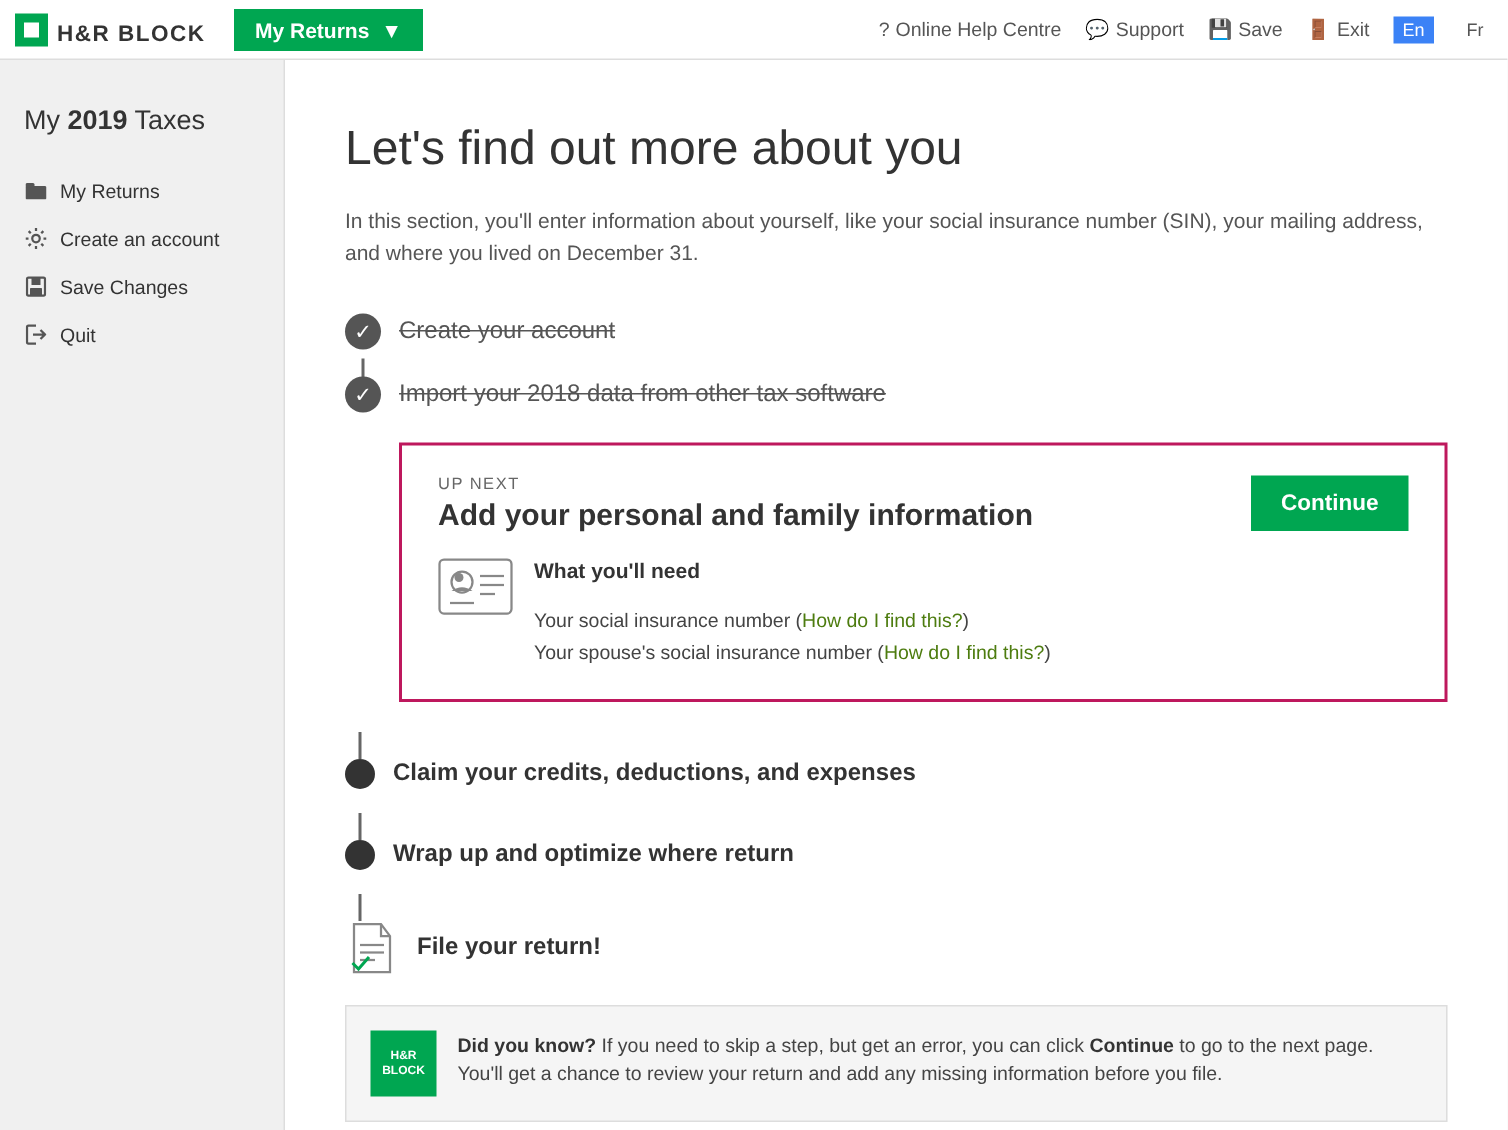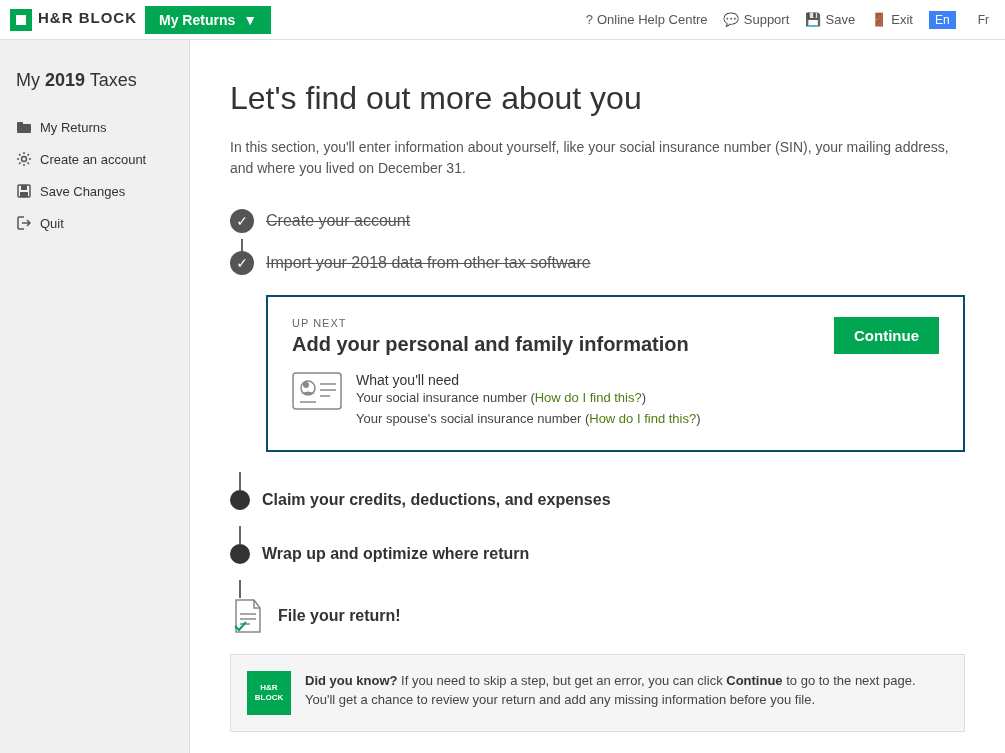--- a/index.html
+++ b/index.html
@@ -14,23 +14,23 @@
       height: 40px;
       padding: 0 10px;
       position: fixed;
       top: 0;
       left: 0;
       right: 0;
       z-index: 100;
     }
     .header-logo {
       display: flex;
-      align-items: flex-start;
+      align-items: flex-end;
       gap: 6px;
-      margin-right: 8px;
+      margin-right: 19px;
     }
     .logo-box {
       width: 22px;
       height: 22px;
       background: #00a651;
       display: flex;
       align-items: center;
       justify-content: center;
     }
     .logo-box-inner {
@@ -183,21 +183,21 @@
       width: 2px;
       height: 14px;
       background: #666;
       margin-left: 11px;
       margin-top: -8px;
       margin-bottom: -2px;
     }
 
     
     .up-next-box {
-      border: 2px solid #0c4a6e;
+      border: 2px solid #be185d;
       padding: 20px 24px;
       margin: 20px 0 20px 36px;
       display: flex;
       flex-direction: column;
       gap: 16px;
     }
     .up-next-header {
       display: flex;
       justify-content: space-between;
       align-items: flex-start;
@@ -230,22 +230,22 @@
       align-items: flex-start;
       gap: 14px;
     }
     .id-icon {
       width: 50px;
       height: 40px;
       flex-shrink: 0;
     }
     .what-label {
       font-size: 14px;
-      font-weight: normal;
-      margin-bottom: 0;
+      font-weight: bold;
+      margin-bottom: 16px;
     }
     .what-text {
       font-size: 13px;
       color: #444;
       line-height: 1.6;
     }
     .what-text a {
       color: #4d7c0f;
       text-decoration: none;
       cursor: pointer;

